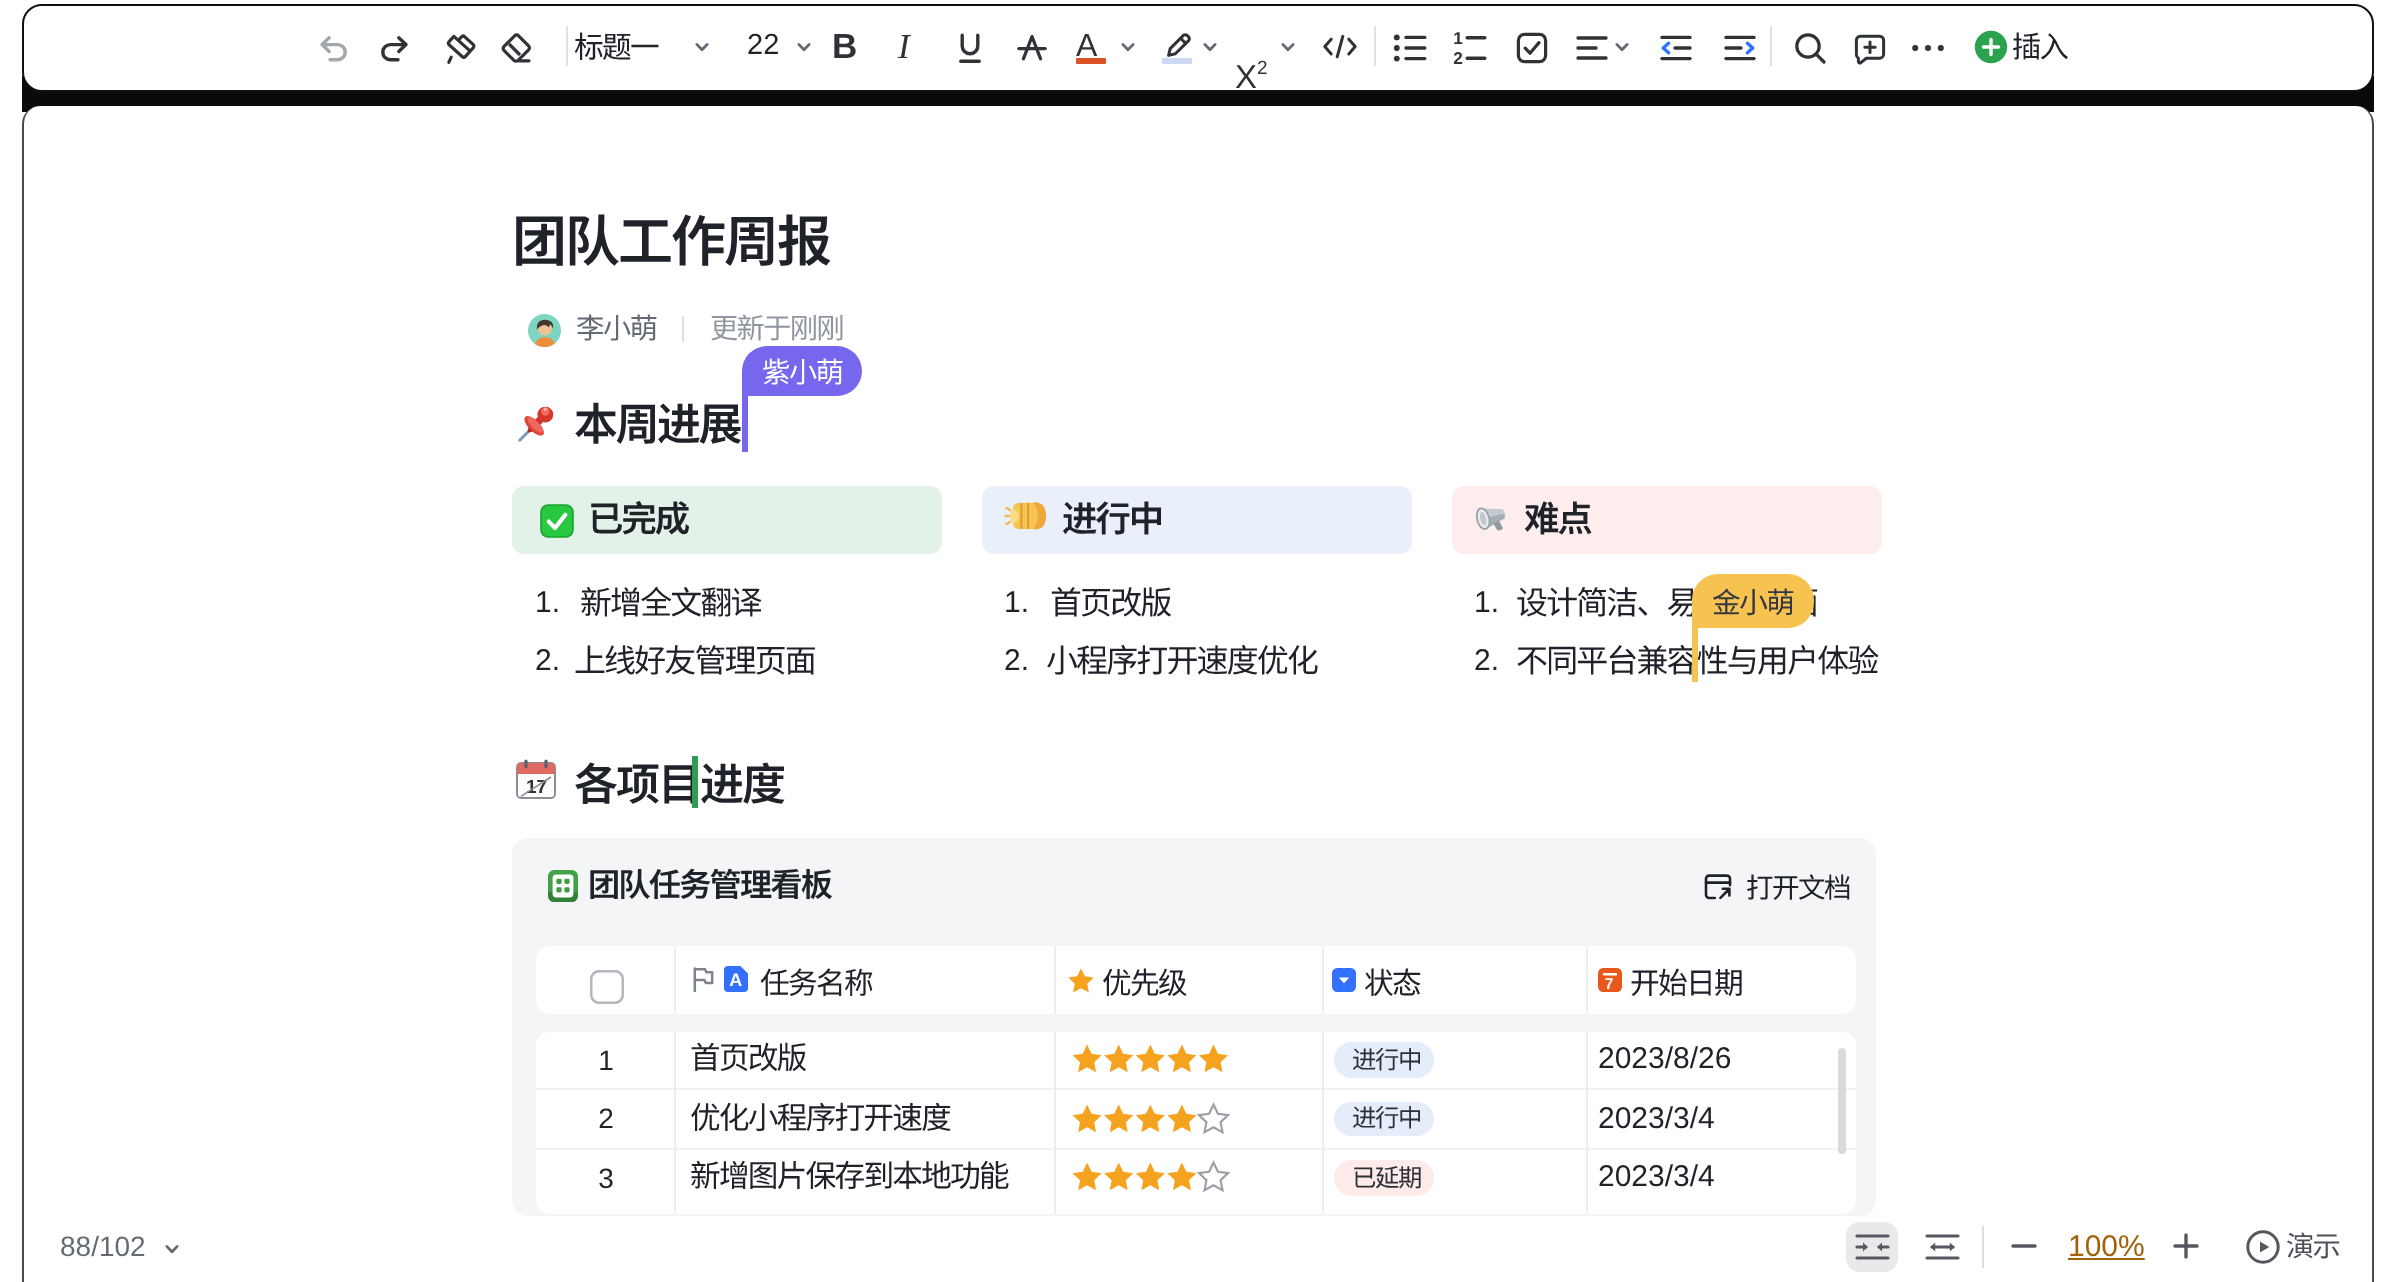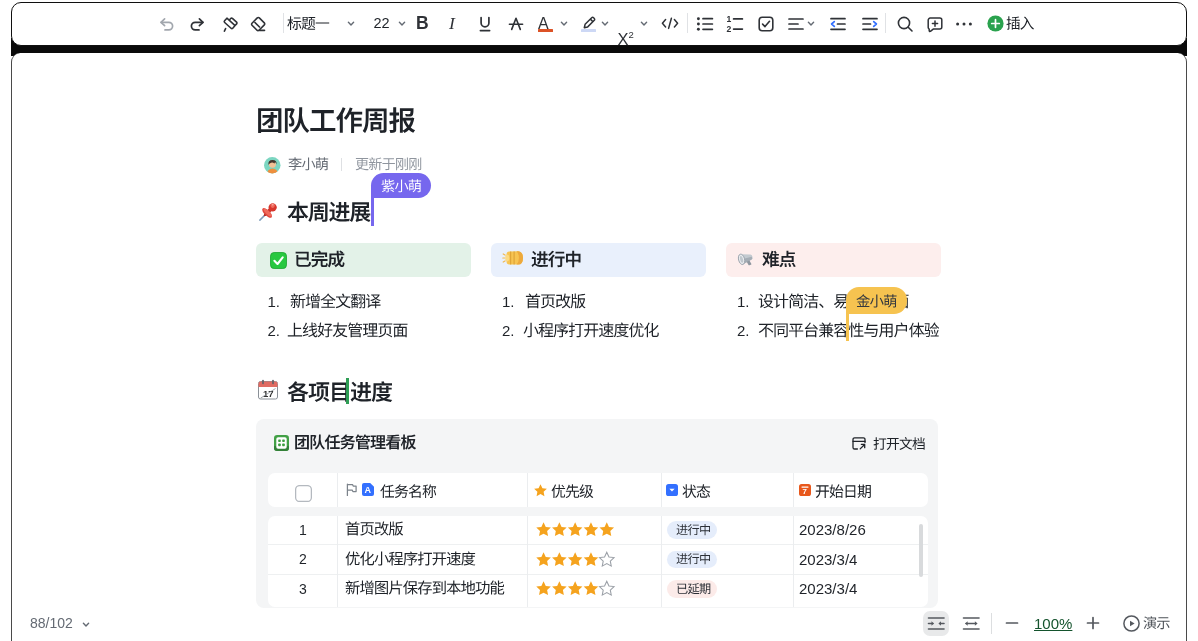--- a/index.html
+++ b/index.html
@@ -408,21 +408,21 @@
       <path d="M2.5 17 h15.5"></path>
       <path d="M5 11.5 h10.5"></path>
     </g>
     <path d="M6.6 9.3 L4.2 11.5 L6.6 13.7 Z" fill="#55595f"></path>
     <path d="M13.9 9.3 L16.3 11.5 L13.9 13.7 Z" fill="#55595f"></path>
   </svg>
 <div style="position:absolute;left:990.5px;top:612.5px;width:1px;height:21px;background:#dcdee0;"></div>
 <svg style="position:absolute;left:1005px;top:615.5px;" width="14" height="14" viewBox="0 0 14 14">
     <path d="M1.5 7 h11" stroke="#55595f" stroke-width="1.7" stroke-linecap="round"></path>
   </svg>
-<div style="position:absolute;left:1034px;top:615px;font-size:15px;color:#14532d;line-height:18px;text-decoration:underline;">100%</div>
+<div style="position:absolute;left:1034px;top:615px;font-size:15px;color:#a16207;line-height:18px;text-decoration:underline;">100%</div>
 <svg style="position:absolute;left:1086px;top:615.5px;" width="14" height="14" viewBox="0 0 14 14">
     <path d="M1.5 7 h11 M7 1.5 v11" stroke="#55595f" stroke-width="1.7" stroke-linecap="round"></path>
   </svg>
 <svg style="position:absolute;left:1123px;top:614.5px;" width="17" height="17" viewBox="0 0 17 17">
     <circle cx="8.5" cy="8.5" r="7.6" fill="none" stroke="#55595f" stroke-width="1.5"></circle>
     <path d="M7 5.7 L11.6 8.5 L7 11.3 Z" fill="#55595f"></path>
   </svg>
 <svg style="position:absolute;left:1143px;top:614.4px;" width="29" height="18" viewBox="0 0 29 18">
     <path transform="translate(0,14.1)" d="M4.4 -10.5H13.1V-8.2H12.1V-9.6H5.3V-8.2H4.4ZM8.1 -7.8H9.1V-2.1H8.1ZM9.5 -0.9 10.3 -1.4Q10.8 -1.2 11.3 -0.9Q11.9 -0.5 12.4 -0.2Q13.0 0.1 13.3 0.4L12.5 1.0Q12.2 0.8 11.7 0.4Q11.1 0.1 10.6 -0.3Q10.0 -0.6 9.5 -0.9ZM6.9 -1.3 7.9 -0.9Q7.4 -0.6 6.8 -0.2Q6.3 0.2 5.6 0.5Q5.0 0.8 4.5 1.1Q4.4 0.9 4.2 0.8Q4.1 0.6 3.9 0.5Q3.8 0.4 3.7 0.3Q4.5 -0.0 5.4 -0.4Q6.3 -0.9 6.9 -1.3ZM5.8 -3.6V-2.4H11.6V-3.6ZM5.8 -5.6V-4.4H11.6V-5.6ZM4.8 -6.4H12.6V-1.6H4.8ZM5.4 -8.3H12.0V-7.5H5.4ZM7.6 -11.7 8.6 -11.9Q8.8 -11.6 9.0 -11.1Q9.2 -10.7 9.3 -10.3L8.3 -10.1Q8.2 -10.4 8.0 -10.9Q7.8 -11.3 7.6 -11.7ZM1.3 -10.9 2.0 -11.6Q2.3 -11.5 2.7 -11.3Q3.1 -11.0 3.5 -10.8Q3.9 -10.6 4.2 -10.4L3.5 -9.6Q3.3 -9.7 2.9 -10.0Q2.5 -10.2 2.1 -10.5Q1.7 -10.7 1.3 -10.9ZM0.5 -7.1 1.1 -7.8Q1.4 -7.7 1.9 -7.5Q2.3 -7.3 2.7 -7.1Q3.0 -6.9 3.3 -6.7L2.7 -5.8Q2.4 -6.0 2.1 -6.2Q1.7 -6.4 1.3 -6.7Q0.9 -6.9 0.5 -7.1ZM0.9 0.1Q1.2 -0.4 1.6 -1.2Q2.0 -1.9 2.4 -2.7Q2.8 -3.6 3.1 -4.4L3.9 -3.7Q3.6 -3.0 3.3 -2.2Q2.9 -1.4 2.5 -0.6Q2.2 0.1 1.9 0.8Z M19.8 -6.8H20.9V-0.2Q20.9 0.3 20.8 0.5Q20.6 0.8 20.3 0.9Q19.9 1.1 19.3 1.1Q18.6 1.1 17.7 1.1Q17.7 0.9 17.5 0.6Q17.4 0.2 17.3 0.0Q17.8 0.0 18.2 0.0Q18.7 0.0 19.0 0.0Q19.3 0.0 19.5 0.0Q19.7 0.0 19.7 -0.0Q19.8 -0.1 19.8 -0.3ZM16.6 -4.9 17.7 -4.7Q17.4 -3.8 16.9 -3.0Q16.4 -2.1 15.9 -1.4Q15.3 -0.7 14.8 -0.2Q14.7 -0.2 14.5 -0.4Q14.3 -0.5 14.1 -0.6Q13.9 -0.7 13.8 -0.8Q14.7 -1.5 15.4 -2.6Q16.1 -3.8 16.6 -4.9ZM22.9 -4.5 23.9 -4.9Q24.4 -4.3 24.9 -3.5Q25.4 -2.7 25.9 -2.0Q26.3 -1.2 26.5 -0.6L25.4 -0.1Q25.2 -0.7 24.8 -1.5Q24.4 -2.3 23.9 -3.0Q23.5 -3.8 22.9 -4.5ZM15.4 -10.8H25.3V-9.8H15.4ZM14.1 -7.4H26.6V-6.3H14.1Z" fill="#4c5157"></path>
   </svg>

